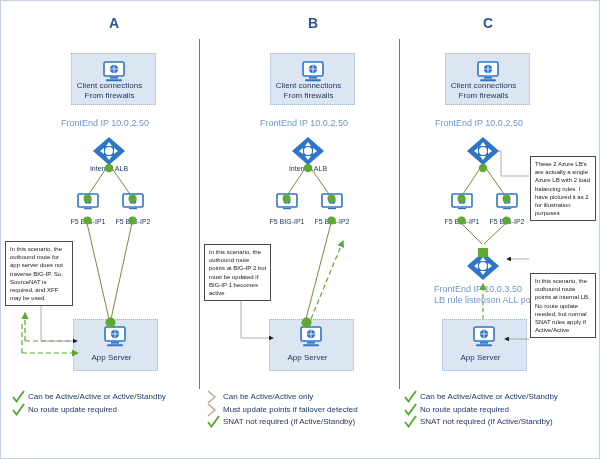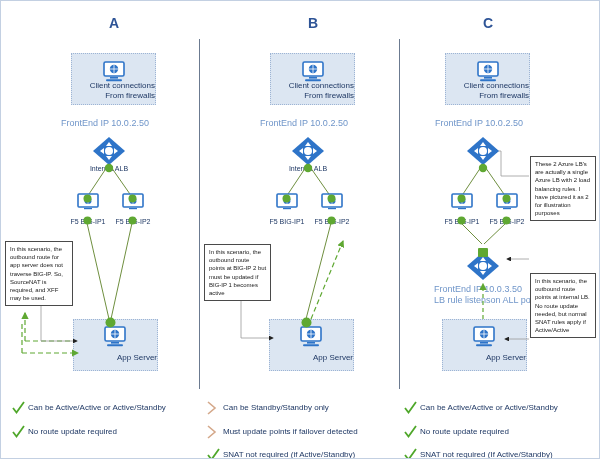--- a/index.html
+++ b/index.html
@@ -32,22 +32,22 @@
     font-family: "Liberation Sans", sans-serif;
   }
   
   .zone {
     position: absolute;
     background: #dce6f2;
     border: 1px dotted #9db4d4;
   }
   .zone-label {
     position: absolute;
-    left: 0; right: 0;
-    text-align: right;
+    left: 0; right: 8px;
+    text-align: center;
     font-size: 8px;
     color: #1f3864;
     line-height: 10px;
   }
   
   .fe-ip {
     position: absolute;
     font-size: 9px;
     color: #6f95c9;
     white-space: nowrap;
@@ -73,21 +73,21 @@
     padding: 3px 3px 3px 4px;
     z-index: 8;
   }
   
   .bullets {
     position: absolute;
     font-size: 8px;
     line-height: 12.5px;
     color: #1f3864;
   }
-  .bullet-row { position: relative; height: 12.5px; white-space: nowrap; padding-left: 17px; margin-top: 11px; }
+  .bullet-row { position: relative; height: 12.5px; white-space: nowrap; padding-left: 17px; }
   .mark { position: absolute; left: 0; top: -1px; width: 15px; height: 14px; }
   
   svg.overlay {
     position: absolute;
     left: 0; top: 0;
     width: 600px; height: 459px;
     pointer-events: none;
     z-index: 2;
   }
   .icon-holder { position: absolute; z-index: 3; }
@@ -349,21 +349,21 @@
 
   <div class="note" style="left:203px; top:243px; width:67px;">In this scenario, the outbound route points at BIG-IP 2 but must be updated if BIG-IP 1 becomes active</div>
 
   <div class="bullets" style="left:205px; top:390px;">
     <div class="bullet-row">
       <span class="mark">
         <svg width="15" height="14" viewBox="0 0 15 14">
             <path d="M2,1 L9,7 L2,13" stroke="#d4a88a" stroke-width="1.6" fill="none"></path>
           </svg>
       </span>
-      <span>Can be Standby/Standby only</span>
+      <span>Can be Active/Active only</span>
     </div>
     <div class="bullet-row">
       <span class="mark">
         <svg width="15" height="14" viewBox="0 0 15 14">
             <path d="M2,1 L9,7 L2,13" stroke="#d4a88a" stroke-width="1.6" fill="none"></path>
           </svg>
       </span>
       <span>Must update points if failover detected</span>
     </div>
     <div class="bullet-row">

